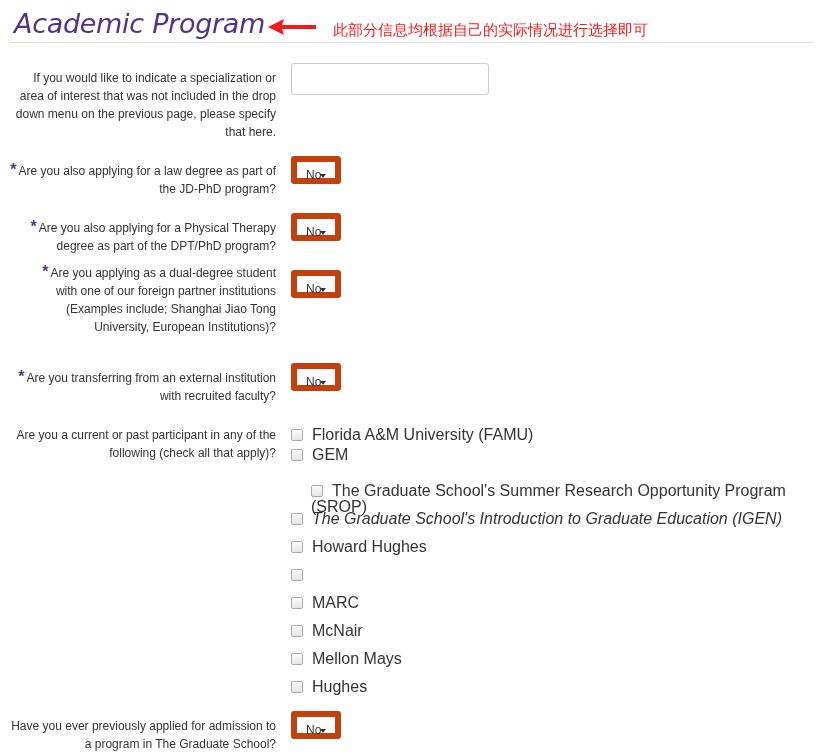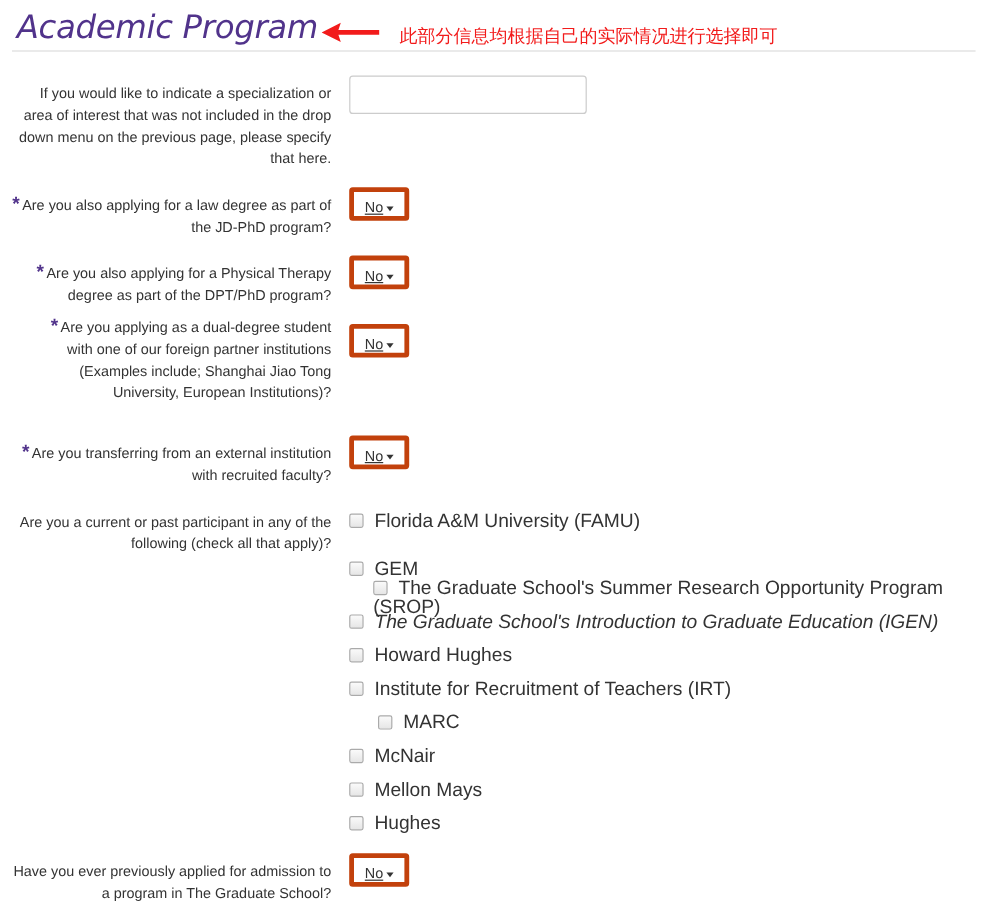--- a/index.html
+++ b/index.html
@@ -8,23 +8,23 @@
   .title { position:absolute; left:10px; top:4px; font-family:"DejaVu Sans", sans-serif;
            font-size:27px; color:#51338b; letter-spacing:-0.3px; margin:4px; font-weight:normal;font-style:italic; }
   .hr { position:absolute; left:10px; top:42px; width:803px; height:1px; background:#ddd; }
   .arrow { position:absolute; left:268px; top:18px; width:50px; height:18px; }
   .note { position:absolute; left:333px; top:21px; font-size:15px; color:#f21b1b;
           font-family:Liberation Sans, sans-serif; }
   .label { position:absolute; right:550px; text-align:right; font-size:12px; line-height:18px; color:#333; }
   .star { color:#51338b; font-size:16px; font-weight:bold; line-height:12px; margin-right:2px; }
   .textinput { position:absolute; left:291px; top:63px; width:192px; height:28px;
                border:1px solid #ccc; border-radius:3px; background:#fff; }
-  .select { position:absolute; left:291px; width:50px; height:28px; border:4px solid #c2410c;
+  .select { position:absolute; left:291px; width:50px; height:28px; border:6px solid #c2410c;
             border-radius:3px; background:#fff; box-sizing:border-box; font-size:12px;
-            padding-left:9px; line-height:26px; color:#333;text-decoration:underline; }
+            padding-left:9px; line-height:26px; color:#333; }
   .select .caret { position:absolute; right:9px; top:12px; width:0; height:0;
                    border-left:3px solid transparent; border-right:3px solid transparent;
                    border-top:4px solid #333; }
   .cb-row { position:absolute; left:291px; height:16px; font-size:16px; color:#333; line-height:16px; }
   .cb { display:inline-block; width:10px; height:10px; border:1px solid #aaa; border-radius:2px;
         background:linear-gradient(#fafafa,#e6e6e6); vertical-align:middle; margin-right:9px;
         position:relative; top:-1px; }
 </style>
 </head>
 <body>
@@ -71,26 +71,26 @@
 <div class="select" style="top:363px;">
   <span>No</span>
   <span class="caret"></span>
 </div>
 
 <div class="label" style="top:426px;width:270px;">
   <span>Are you a current or past participant in any of the following (check all that apply)?</span>
 </div>
 <div>
   <label class="cb-row" style="top:427px;"><span class="cb"></span><span>Florida A&amp;M University (FAMU)</span></label>
-  <label class="cb-row" style="top:467px;"><span class="cb"></span><span>GEM</span></label>
+  <label class="cb-row" style="top:447px;"><span class="cb"></span><span>GEM</span></label>
   <label class="cb-row" style="top:483px;padding-left:20px;"><span class="cb"></span><span>The Graduate School's Summer Research Opportunity Program (SROP)</span></label>
   <label class="cb-row" style="top:511px;font-style:italic;"><span class="cb"></span><span>The Graduate School's Introduction to Graduate Education (IGEN)</span></label>
   <label class="cb-row" style="top:539px;"><span class="cb"></span><span>Howard Hughes</span></label>
-  <label class="cb-row" style="top:567px;"><span class="cb"></span><span>Institute for Recruitment of Teachers (IRT)</span></label>
-  <label class="cb-row" style="top:595px;margin-left:24px;"><span class="cb"></span><span>MARC</span></label>
+  <label class="cb-row" style="top:567px;"><span class="cb"></span></label>
+  <label class="cb-row" style="top:595px;"><span class="cb"></span><span>MARC</span></label>
   <label class="cb-row" style="top:623px;"><span class="cb"></span><span>McNair</span></label>
   <label class="cb-row" style="top:651px;"><span class="cb"></span><span>Mellon Mays</span></label>
   <label class="cb-row" style="top:679px;"><span class="cb"></span><span>Hughes</span></label>
 </div>
 
 <div class="label" style="top:717px;width:270px;">
   <span>Have you ever previously applied for admission to a program in The Graduate School?</span>
 </div>
 <div class="select" style="top:711px;">
   <span>No</span>

